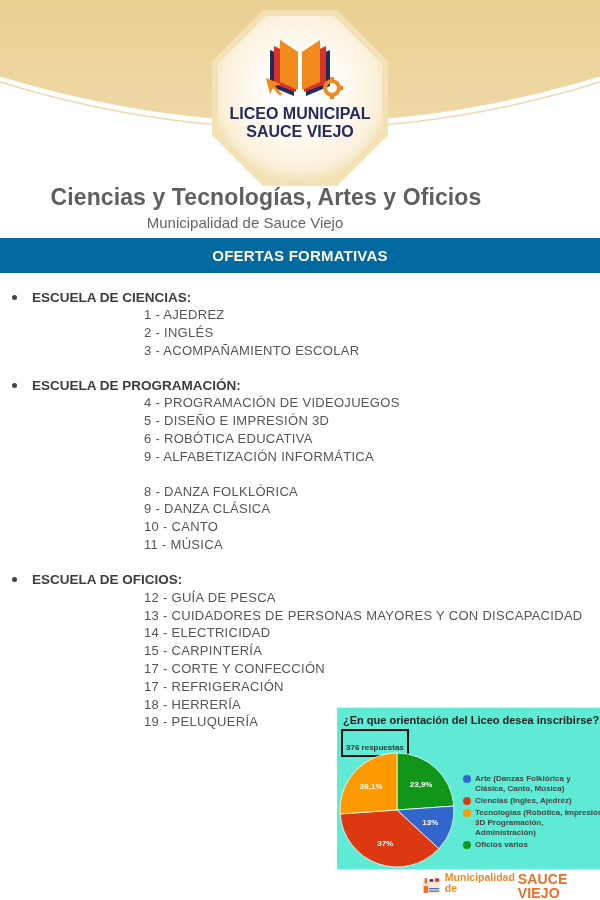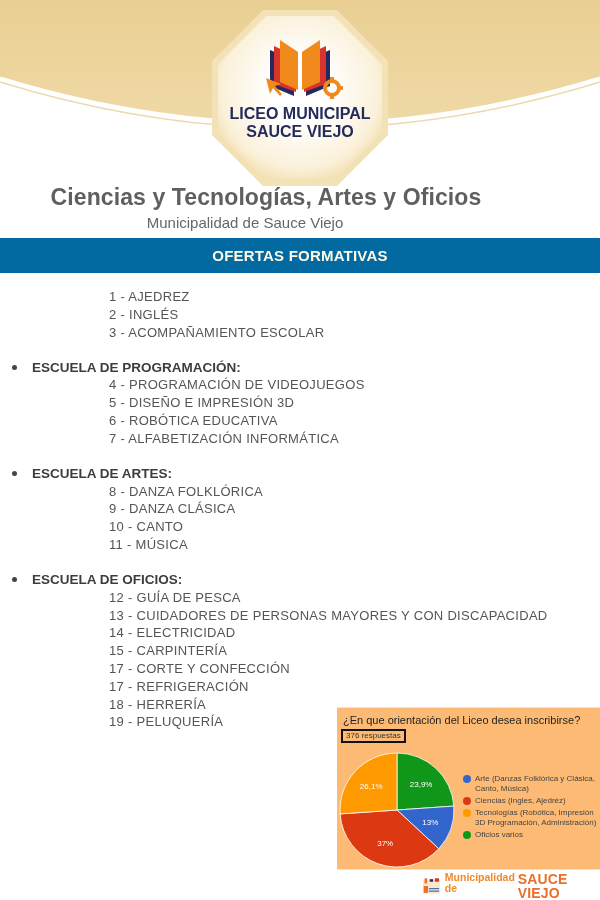--- a/index.html
+++ b/index.html
@@ -15,26 +15,26 @@
               font-size: 15px; color: #666; }
   .band { position: absolute; left: 0; top: 238px; width: 600px; height: 35px; background: #0369a1;
           display: flex; align-items: center; justify-content: center; }
   .band span { color: #fff8e6; font-weight: bold; font-size: 15px; letter-spacing: 0.2px; }
 
   .schools { position: absolute; left: 0; top: 288px; width: 600px; }
   .school { margin-bottom: 17px; }
   .school-head { display: flex; align-items: center; height: 18px; }
   .bullet { width: 5px; height: 5px; border-radius: 50%; background: #444; margin-left: 12px; margin-right: 15px; }
   .school-name { font-weight: bold; font-size: 13.5px; color: #3d3d3d; }
-  .courses { list-style: none; padding-left: 109px; }
+  .courses { list-style: none; padding-left: 109px; margin-left: 35px; }
   .courses li { font-size: 13px; color: #555; height: 17.8px; line-height: 17.8px; letter-spacing: 0.3px; }
 
-  .chart-card { position: absolute; left: 337px; top: 707px; width: 263px; height: 163px; border-top: 1px solid #e6e6e6; border-bottom: 1px solid #e6e6e6; background: #fdba74; }
+  .chart-card { position: absolute; left: 337px; top: 707px; width: 263px; height: 163px; border-top: 1px solid #e6e6e6; border-bottom: 1px solid #e6e6e6; background: #5eead4; font-weight: bold; }
   .chart-q { position: absolute; left: 6px; top: 6px; font-size: 11px; color: #222; white-space: nowrap; }
-  .chart-count { position: absolute; left: 4px; top: 21px; border: 2px solid #111; font-size: 8px; padding: 0 3px; color: #333; height: 14px; line-height: 10px; }
+  .chart-count { position: absolute; left: 4px; top: 21px; border: 2px solid #111; font-size: 8px; padding: 12px 3px; color: #333; height: 14px; line-height: 10px; }
   .pie { position: absolute; left: 2px; top: 44px; width: 116px; height: 116px; }
   .legend { position: absolute; left: 126px; top: 66px; width: 140px; }
   .legend-item { display: flex; align-items: flex-start; font-size: 8px; color: #444; line-height: 10px; margin-bottom: 2px; }
   .dot { flex: 0 0 8px; width: 8px; height: 8px; border-radius: 50%; margin-right: 4px; margin-top: 1px; }
 
   .footer-logo { position: absolute; left: 422px; top: 872px; display: flex; align-items: center; }
   .footer-text { display: flex; flex-direction: row; margin-left: 4px; line-height: 1; }
   .footer-line1 { font-size: 10.5px; font-weight: bold; color: #ee8a2a; }
   .footer-line2 { font-size: 14px; font-weight: bold; color: #e8702a; letter-spacing: 0.2px; }
 </style>
@@ -87,43 +87,43 @@
 
 <div class="title">Ciencias y Tecnologías, Artes y Oficios</div>
 <div class="subtitle">Municipalidad de Sauce Viejo</div>
 
 <div class="band">
   <span>OFERTAS FORMATIVAS</span>
 </div>
 
 <div class="schools">
   <div class="school">
+    <div class="school-head">
+        <span class="bullet"></span>
+        <span class="school-name">ESCUELA DE CIENCIAS:</span>
+      </div>
     <ul class="courses">
       <li>1 - AJEDREZ</li>
       <li>2 - INGLÉS</li>
       <li>3 - ACOMPAÑAMIENTO ESCOLAR</li>
     </ul>
   </div>
   <div class="school">
     <div class="school-head">
         <span class="bullet"></span>
         <span class="school-name">ESCUELA DE PROGRAMACIÓN:</span>
       </div>
     <ul class="courses">
       <li>4 - PROGRAMACIÓN DE VIDEOJUEGOS</li>
       <li>5 - DISEÑO E IMPRESIÓN 3D</li>
       <li>6 - ROBÓTICA EDUCATIVA</li>
-      <li>7 - ALFABETIZACIÓN INFORMÁTICA</li>
+      <li>9 - ALFABETIZACIÓN INFORMÁTICA</li>
     </ul>
   </div>
   <div class="school">
-    <div class="school-head">
-        <span class="bullet"></span>
-        <span class="school-name">ESCUELA DE ARTES:</span>
-      </div>
     <ul class="courses">
       <li>8 - DANZA FOLKLÓRICA</li>
       <li>9 - DANZA CLÁSICA</li>
       <li>10 - CANTO</li>
       <li>11 - MÚSICA</li>
     </ul>
   </div>
   <div class="school">
     <div class="school-head">
         <span class="bullet"></span>

